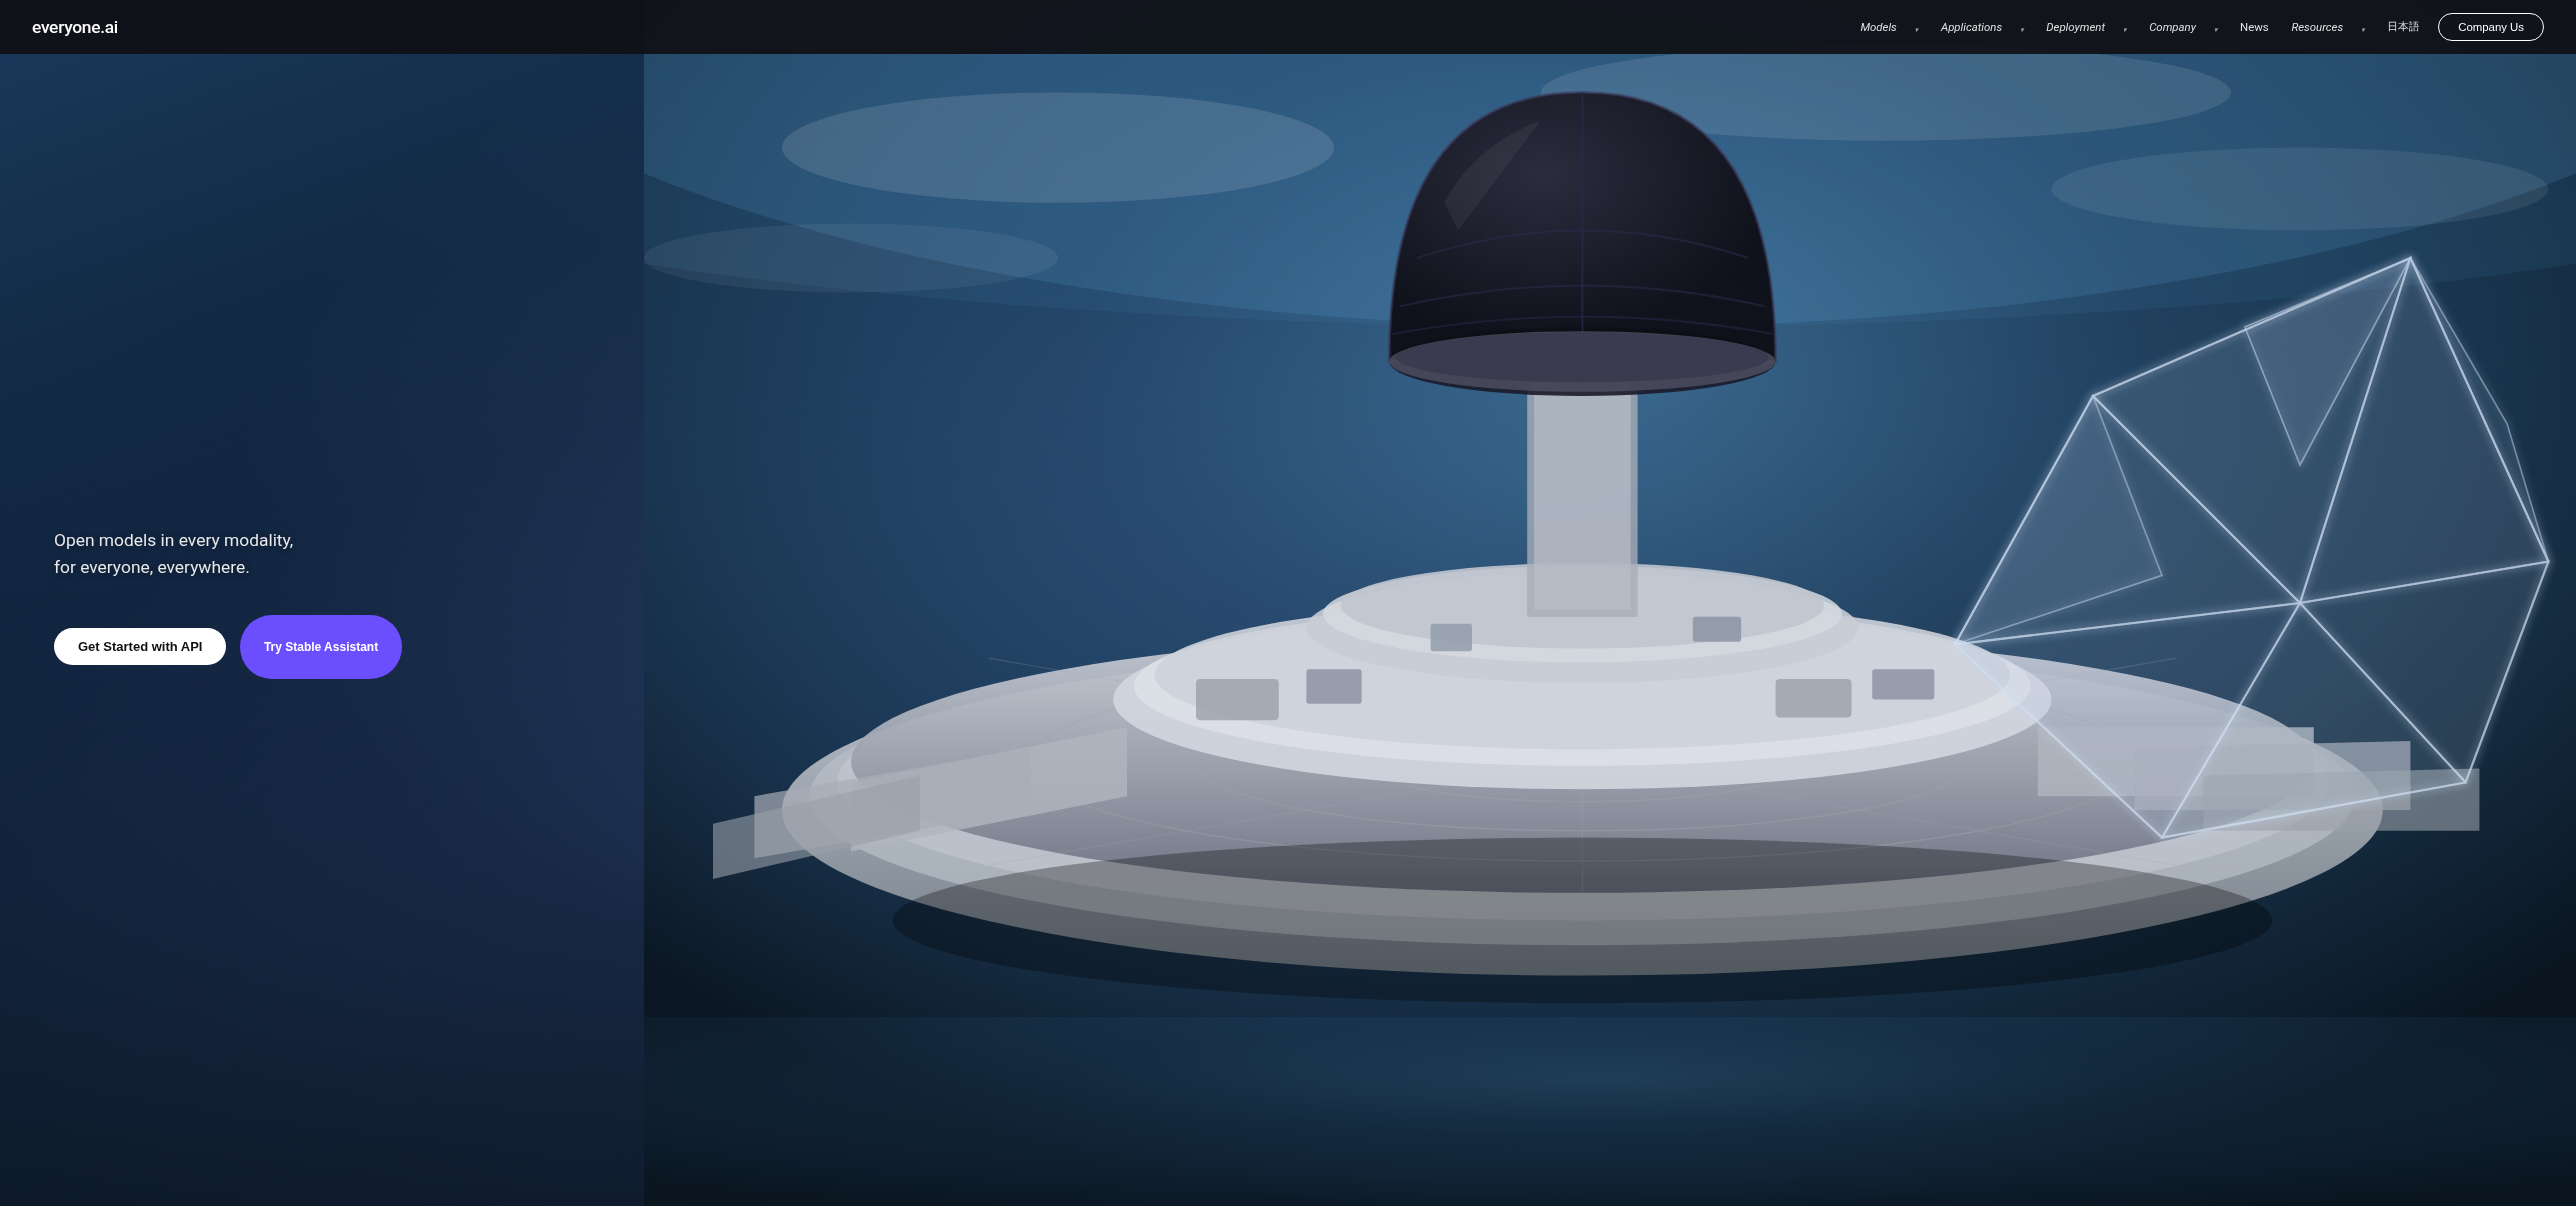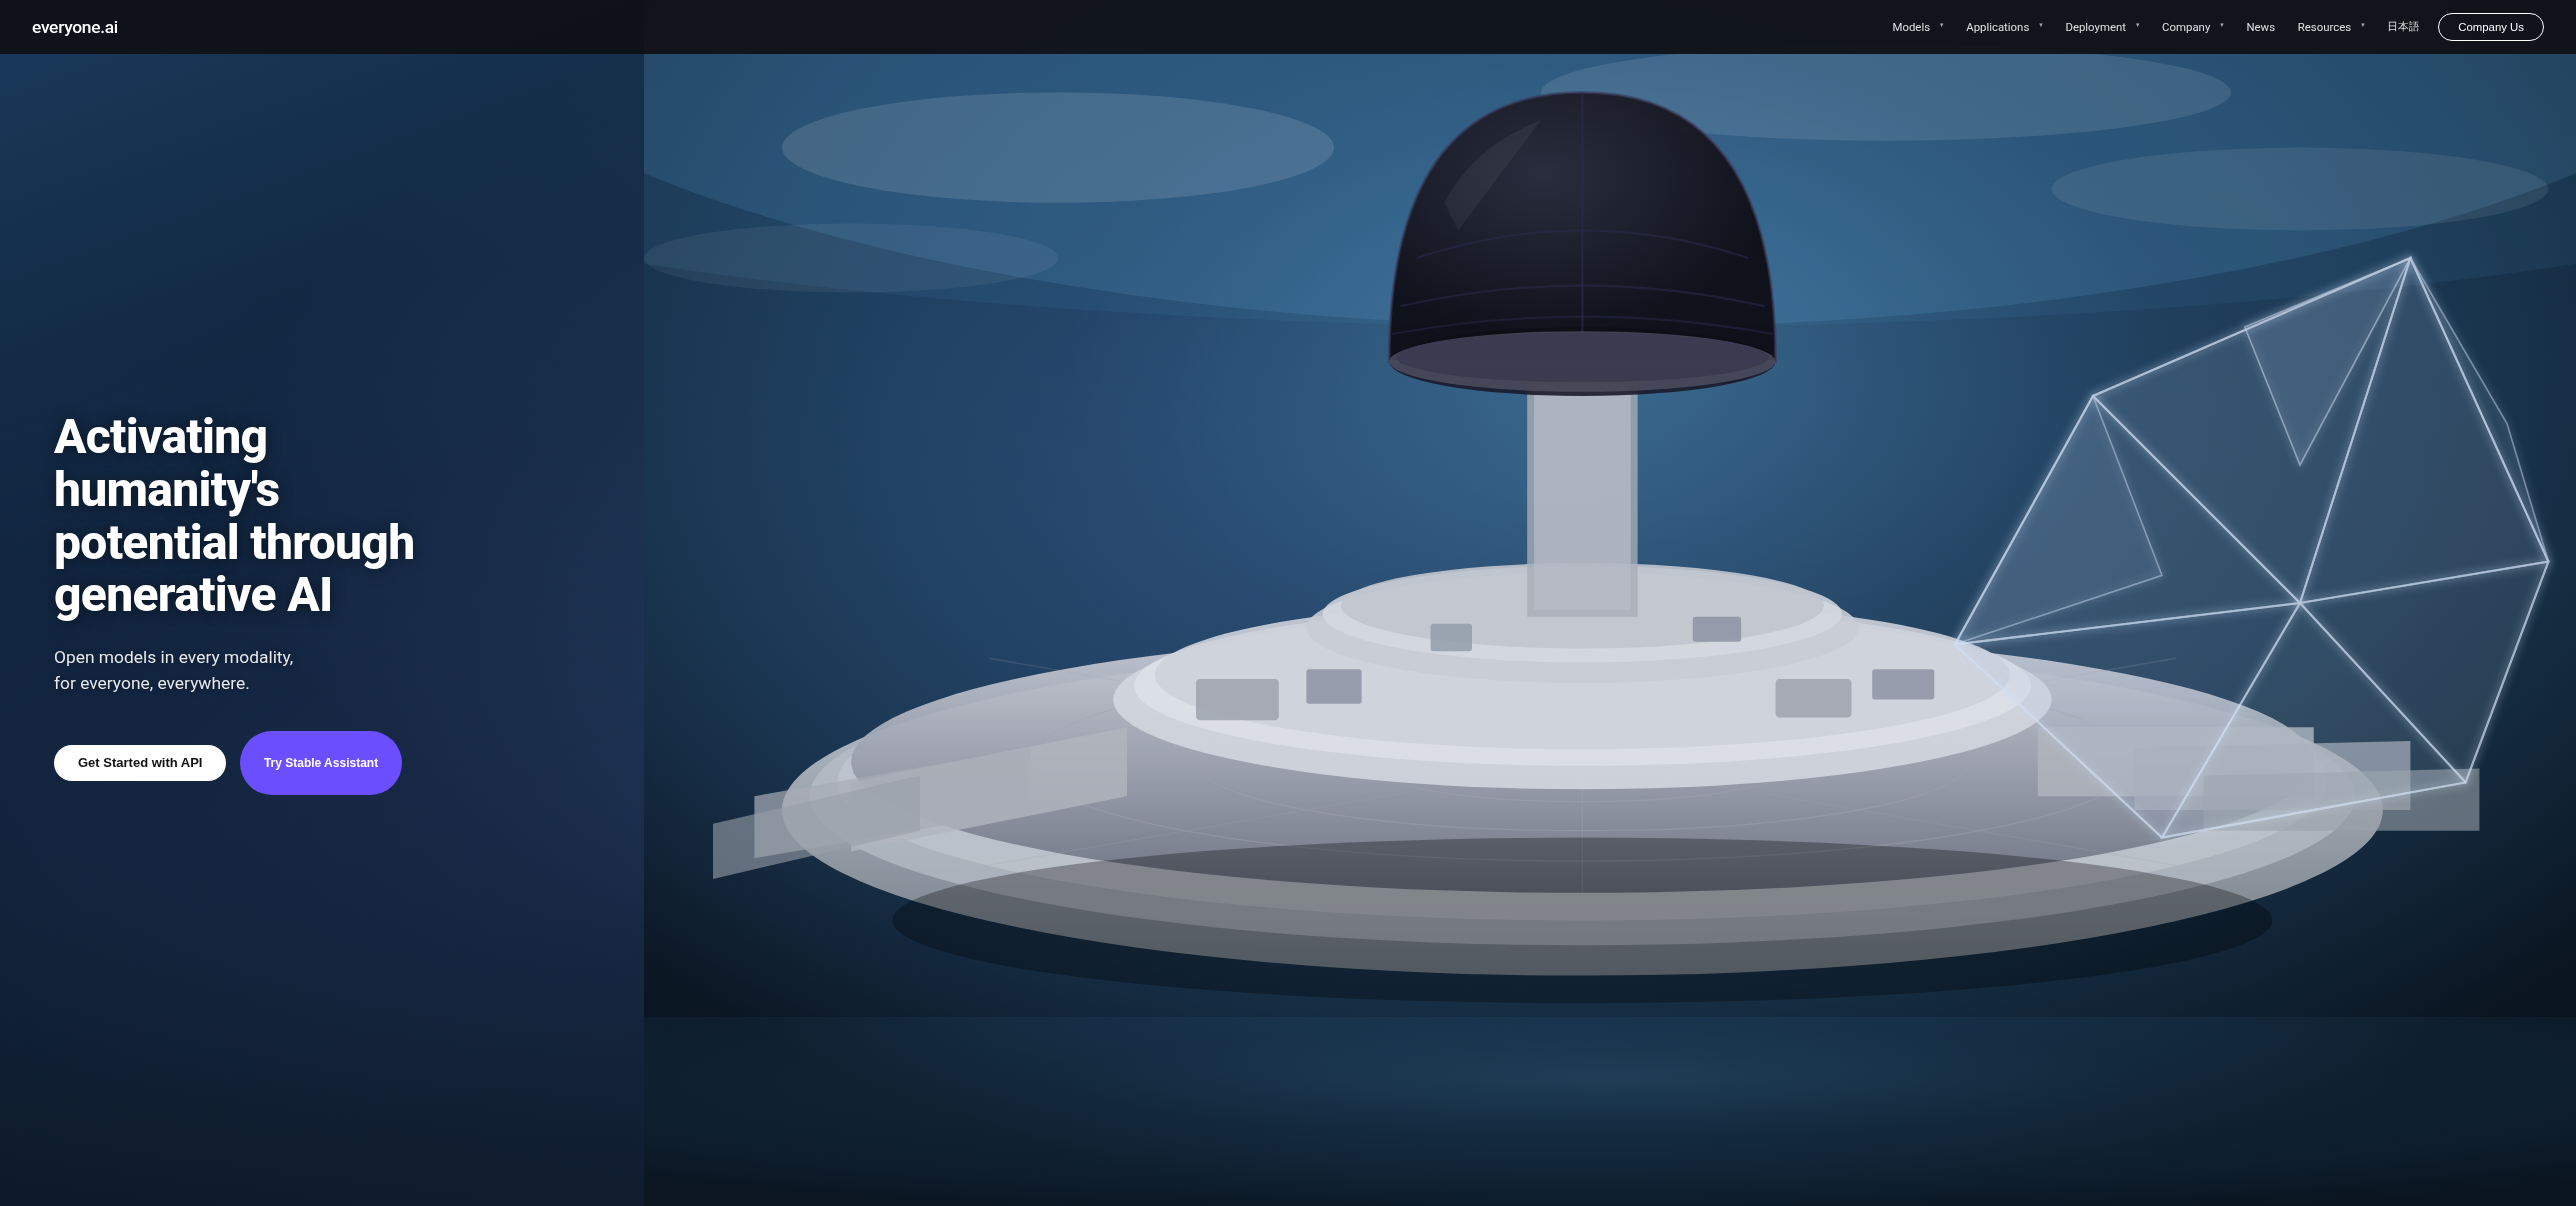--- a/index.html
+++ b/index.html
@@ -42,30 +42,31 @@
     }
 
     .navbar-nav {
       display: flex;
       align-items: center;
       gap: 4px;
     }
 
     .nav-item {
       display: flex;
-      align-items: flex-start;
-      gap: 10px;
+      align-items: flex-end;
+      gap: 18px;
       color: #e0e0e0;
       font-size: 11.4px;
       font-weight: 400;
       padding: 5.4px 9.4px;
       cursor: pointer;
       border-radius: 4px;
       transition: background 0.2s;
       white-space: nowrap;
+      font-style: italic;
     }
 
     .nav-chevron {
       font-size: 6.7px;
       opacity: 0.7;
       margin-top: 0.7px;
     }
 
     .nav-item-plain {
       display: flex;
@@ -371,21 +372,20 @@
         <polygon points="1050,300 1100,430 950,480" fill="rgba(178,202,235,0.06)" stroke="rgba(210,225,248,0.55)" stroke-width="1.2"></polygon>
       </g>
 
       <ellipse cx="680" cy="680" rx="500" ry="60" fill="#000" opacity="0.3"></ellipse>
 
       <rect x="0" y="750" width="1400" height="150" fill="url(#skyGrad)" opacity="0.4"></rect>
     </svg>
   </div>
 
   <div class="hero-content">
-    <h1 class="hero-title">Activating humanity's potential through generative AI</h1>
     <p class="hero-subtitle">
       Open models in every modality,<br>for everyone, everywhere.
     </p>
     <div class="hero-buttons">
       <button class="btn-api">Get Started with API</button>
       <button class="btn-assistant">Try Stable Assistant</button>
     </div>
   </div>
 </section>
 

